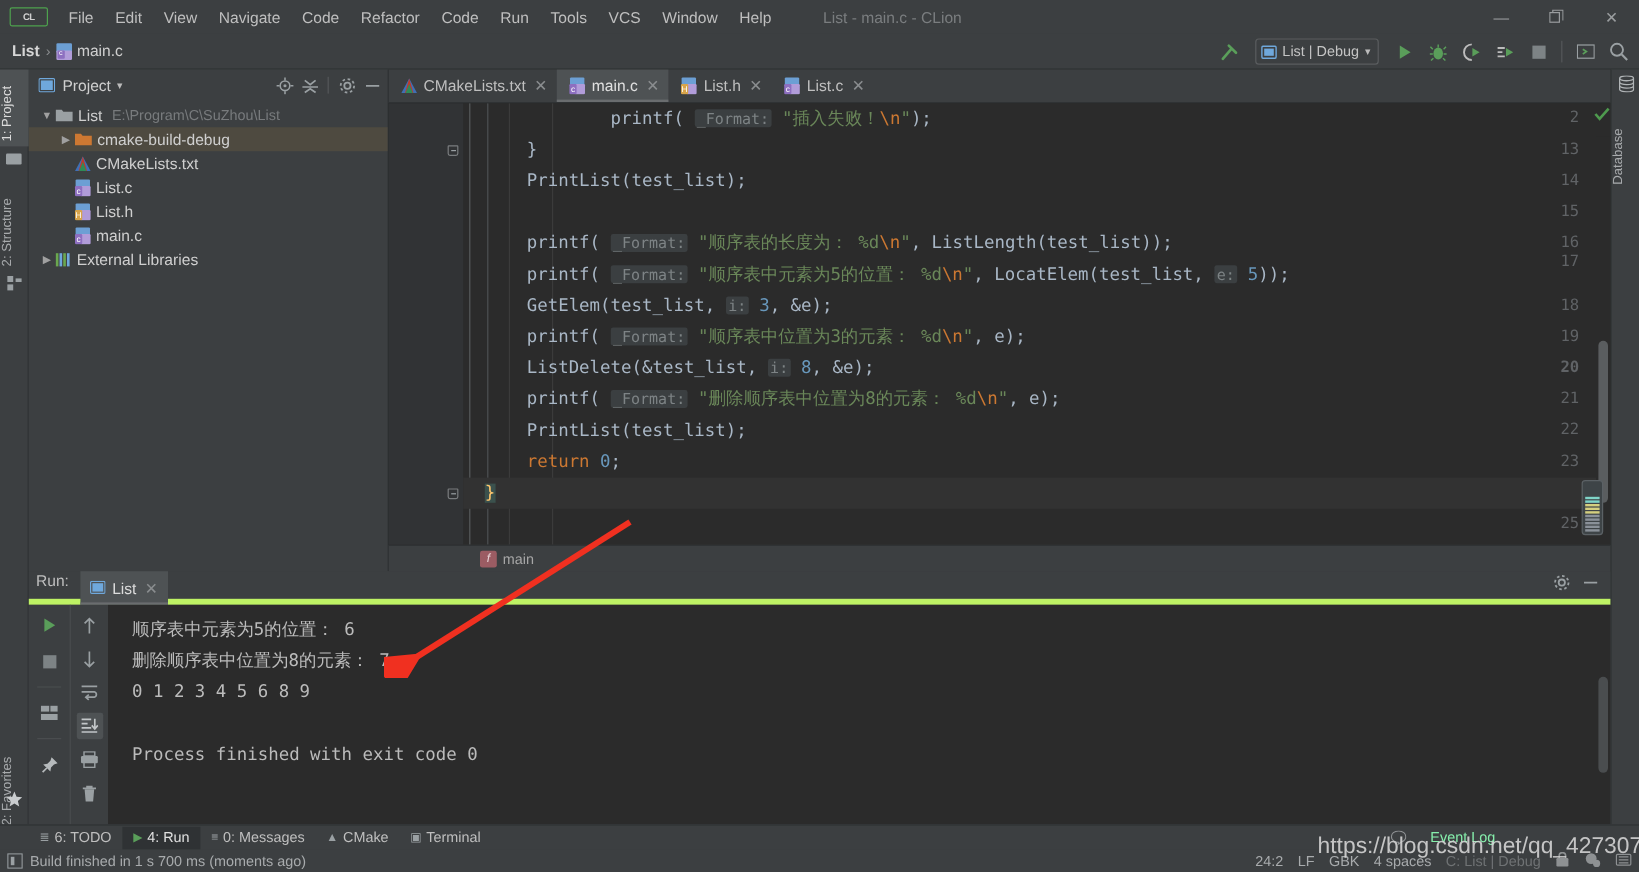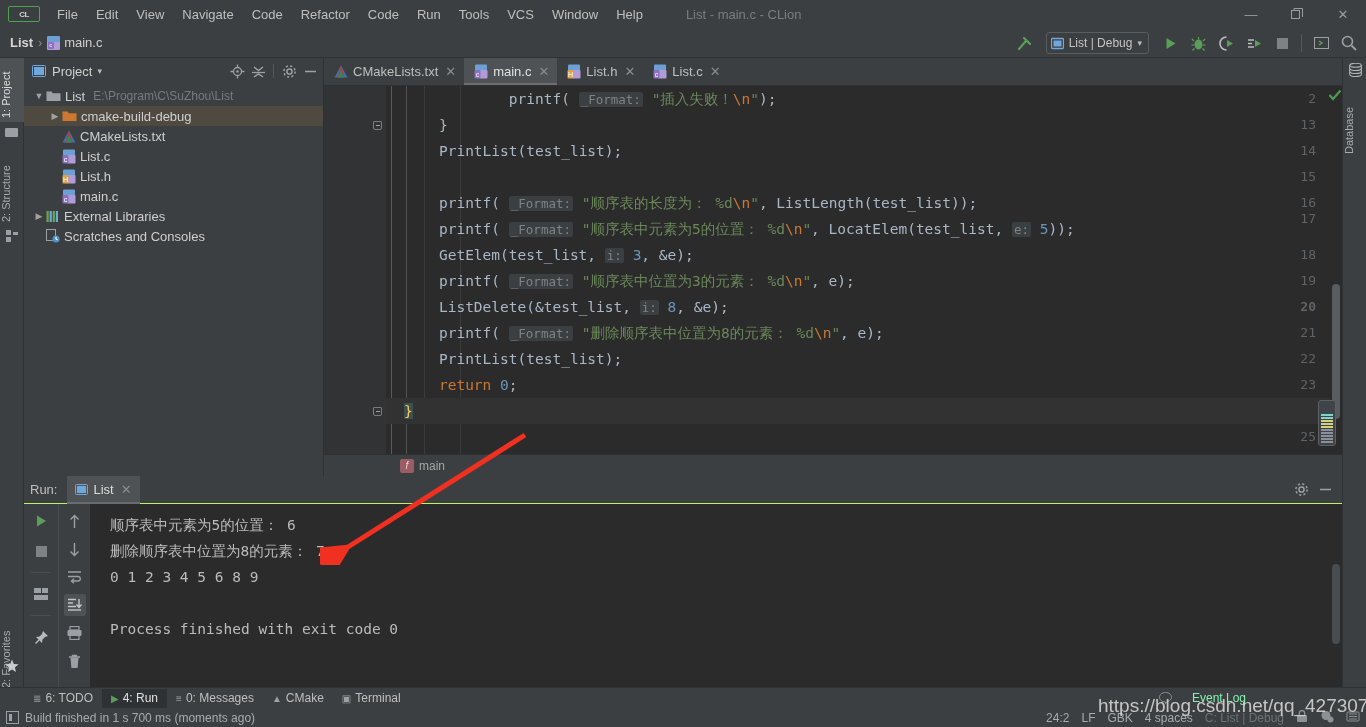--- a/index.html
+++ b/index.html
@@ -212,22 +212,22 @@
   .check-mark {
     position: absolute; right: 24px; top: 88px; color: #4e9a4e; font-size: 13px;
   }
 
   
   .run-panel {
     position: absolute; left: 24px; top: 476px; width: 1318px; height: 211px;
     background: #3c3f41;
   }
   .run-header {
-    height: 28px; display: flex; align-items: center; padding-left: 6px;
-    border-bottom: 1px solid #bef264; position: relative;
+    height: 28px; display: flex; align-items: flex-start; padding-left: 6px;
+    border-bottom: 5px solid #bef264; position: relative;
   }
   .run-label { font-size: 13px; color: #bfbfbf; margin-right: 10px; }
   .run-tab {
     display: flex; align-items: center; gap: 5px; padding: 0 8px;
     height: 28px; background: #4e5254; font-size: 13px; color: #dcdcdc;
     position: relative;
   }
   .run-tab::after {
     content: ""; position: absolute; left: 0; bottom: 0; width: 100%; height: 2px; background: #6a6d6f;
   }
@@ -546,31 +546,20 @@
           <span class="arrow">▶</span>
           <span style="display: inline-flex; align-items: center;">
             <svg width="14" height="13" viewBox="0 0 14 13">
               <rect x="0.5" y="1" width="2.2" height="11" fill="#6aa84f"></rect>
               <rect x="3.6" y="1" width="2.2" height="11" fill="#6fa8dc"></rect>
               <rect x="6.7" y="1" width="2.2" height="11" fill="#6aa84f"></rect>
               <rect x="9.8" y="1" width="2.2" height="11" fill="#6fa8dc"></rect>
             </svg>
           </span>
           <span class="tlabel">External Libraries</span>
-        </div>
-        <div class="trow" style="padding-left: 8px;">
-          <span class="arrow"></span>
-          <span style="display: inline-flex; align-items: center;">
-            <svg width="14" height="14" viewBox="0 0 14 14">
-              <rect x="0.5" y="0.5" width="9" height="11" fill="none" stroke="#9aa0a3"></rect>
-              <circle cx="10" cy="10" r="3.6" fill="#4a90c4"></circle>
-              <path d="M10 7.8 V10 L11.6 10.9" stroke="#fff" stroke-width="1.1" fill="none"></path>
-            </svg>
-          </span>
-          <span class="tlabel">Scratches and Consoles</span>
         </div>
       </div>
   </div>
 
   <div class="editor-area">
     <div class="tabs" id="tabs-holder">
         <div class="tab">
           <span style="display: inline-flex; align-items: center;">
             <svg width="14" height="13" viewBox="0 0 14 13">
               <path d="M7 0.5 L13.5 12.5 H0.5 Z" fill="#3f6fb5"></path>

